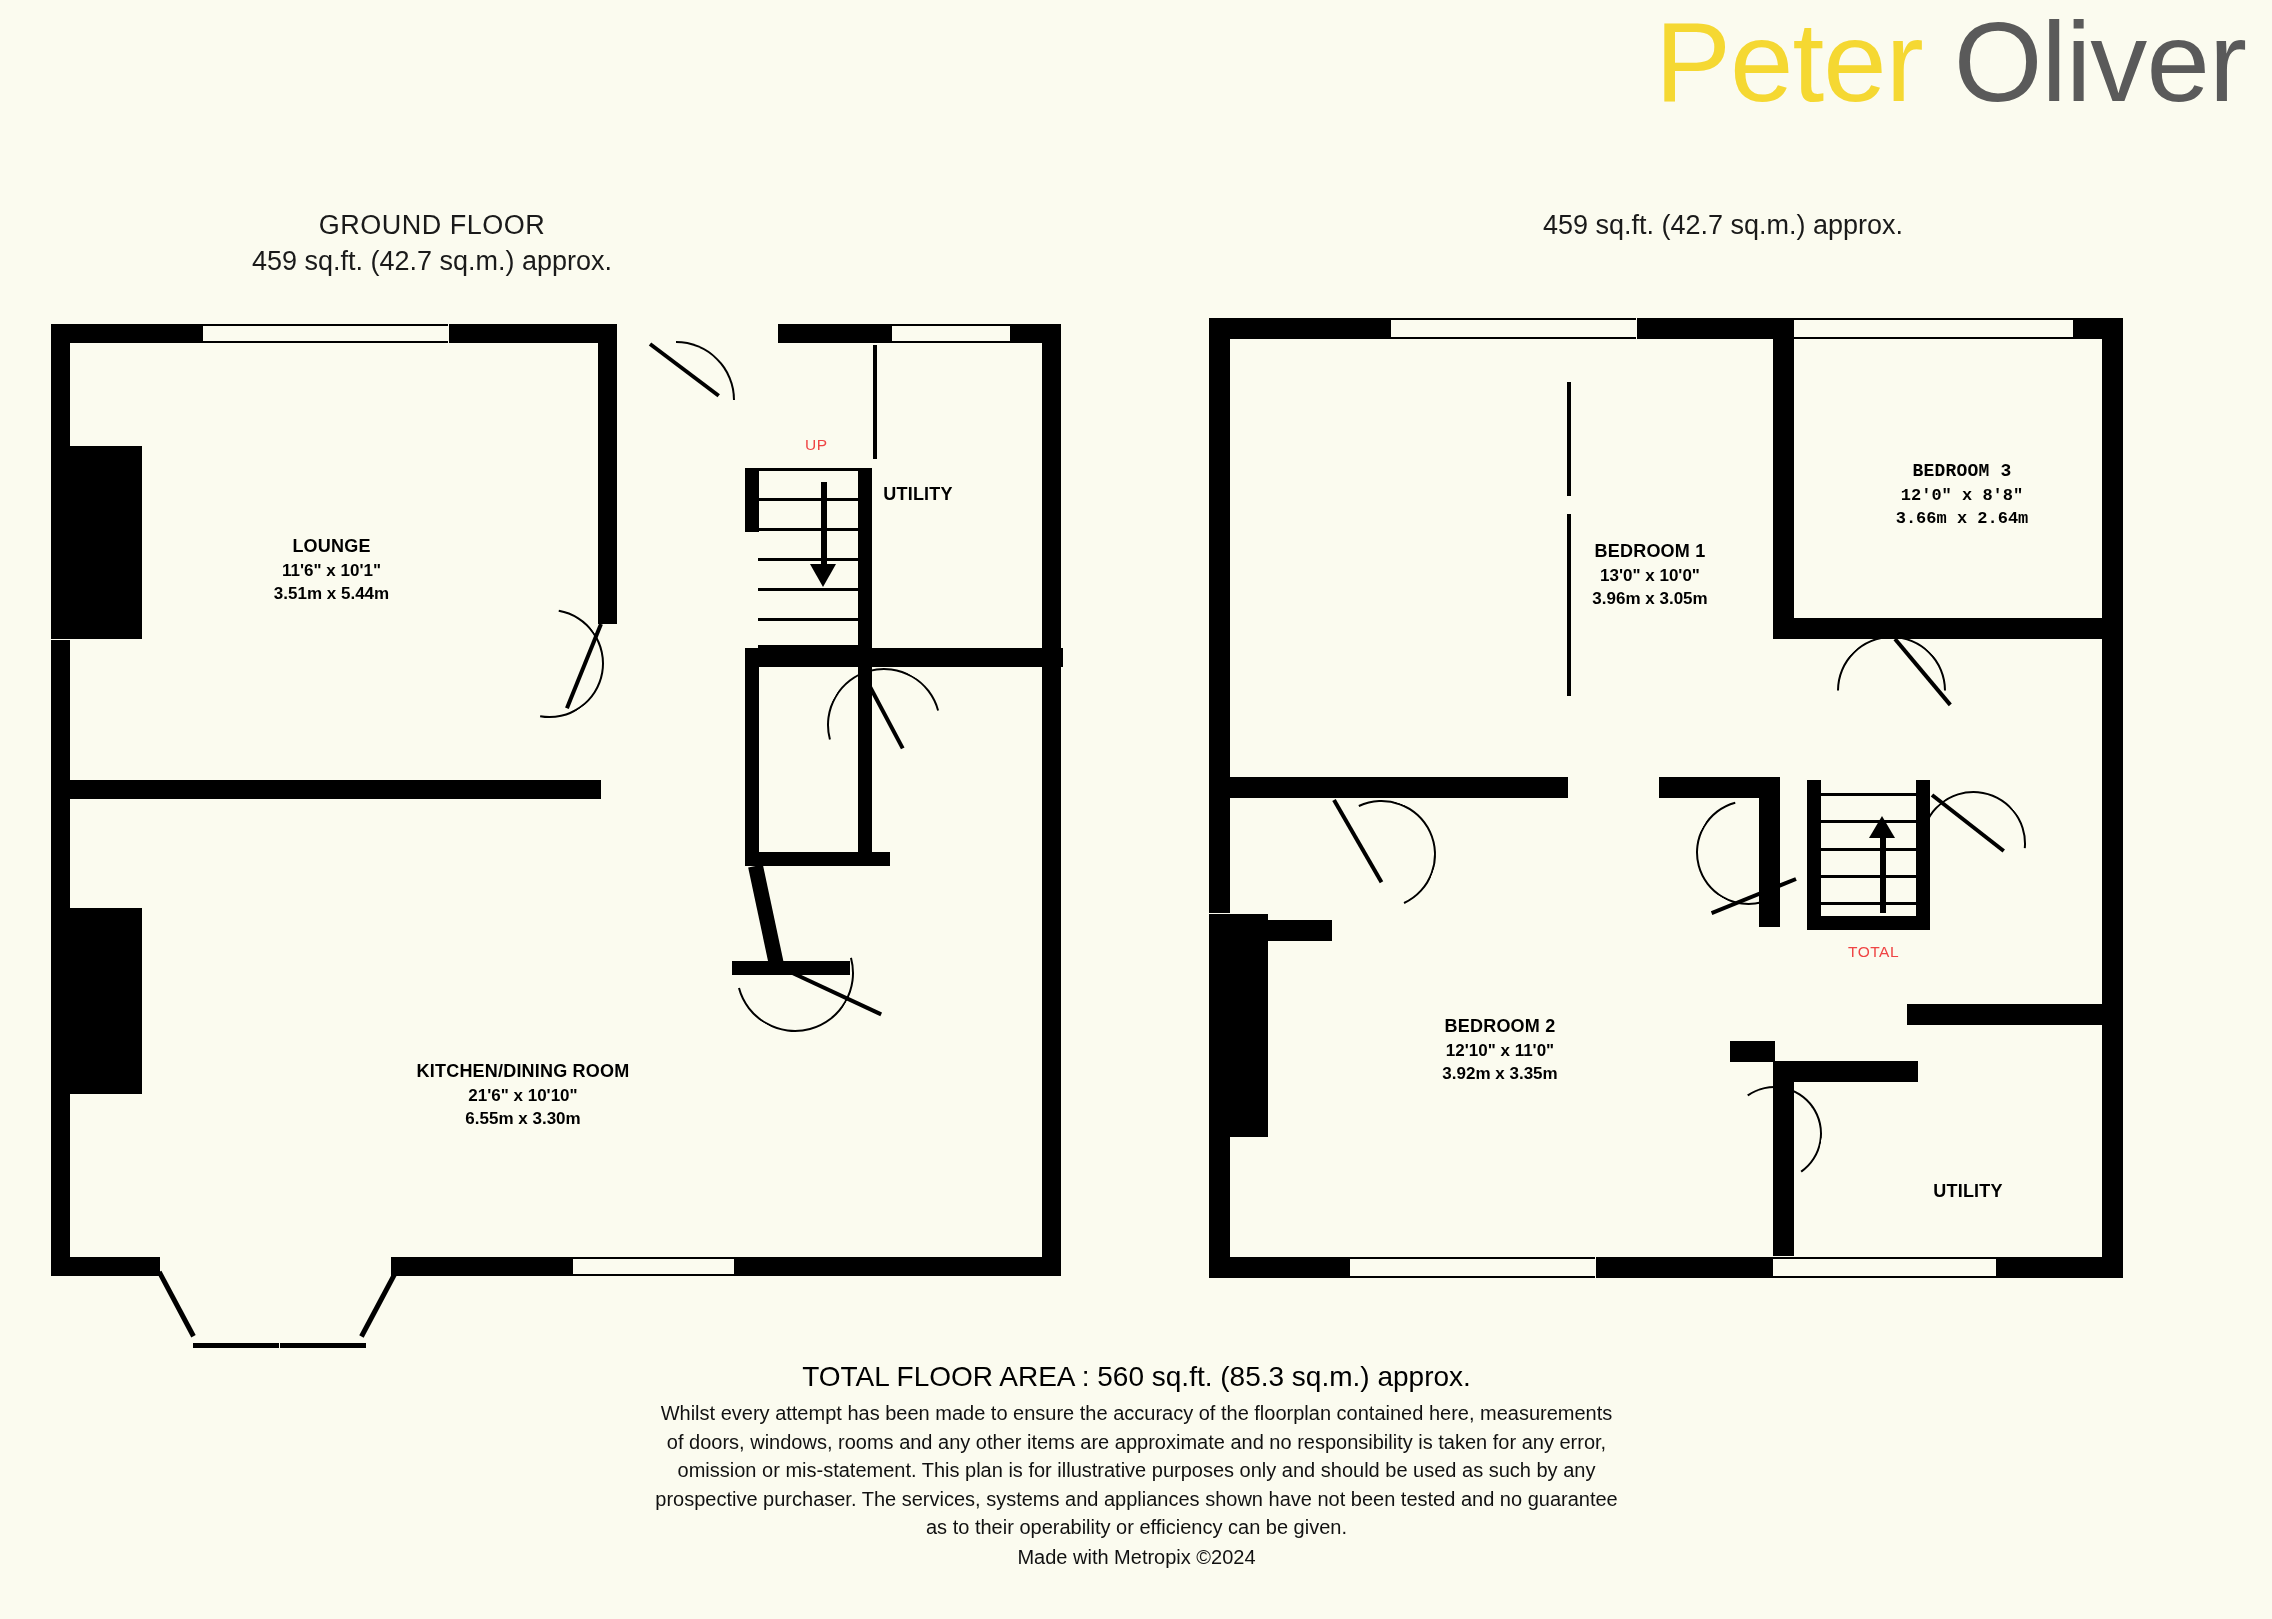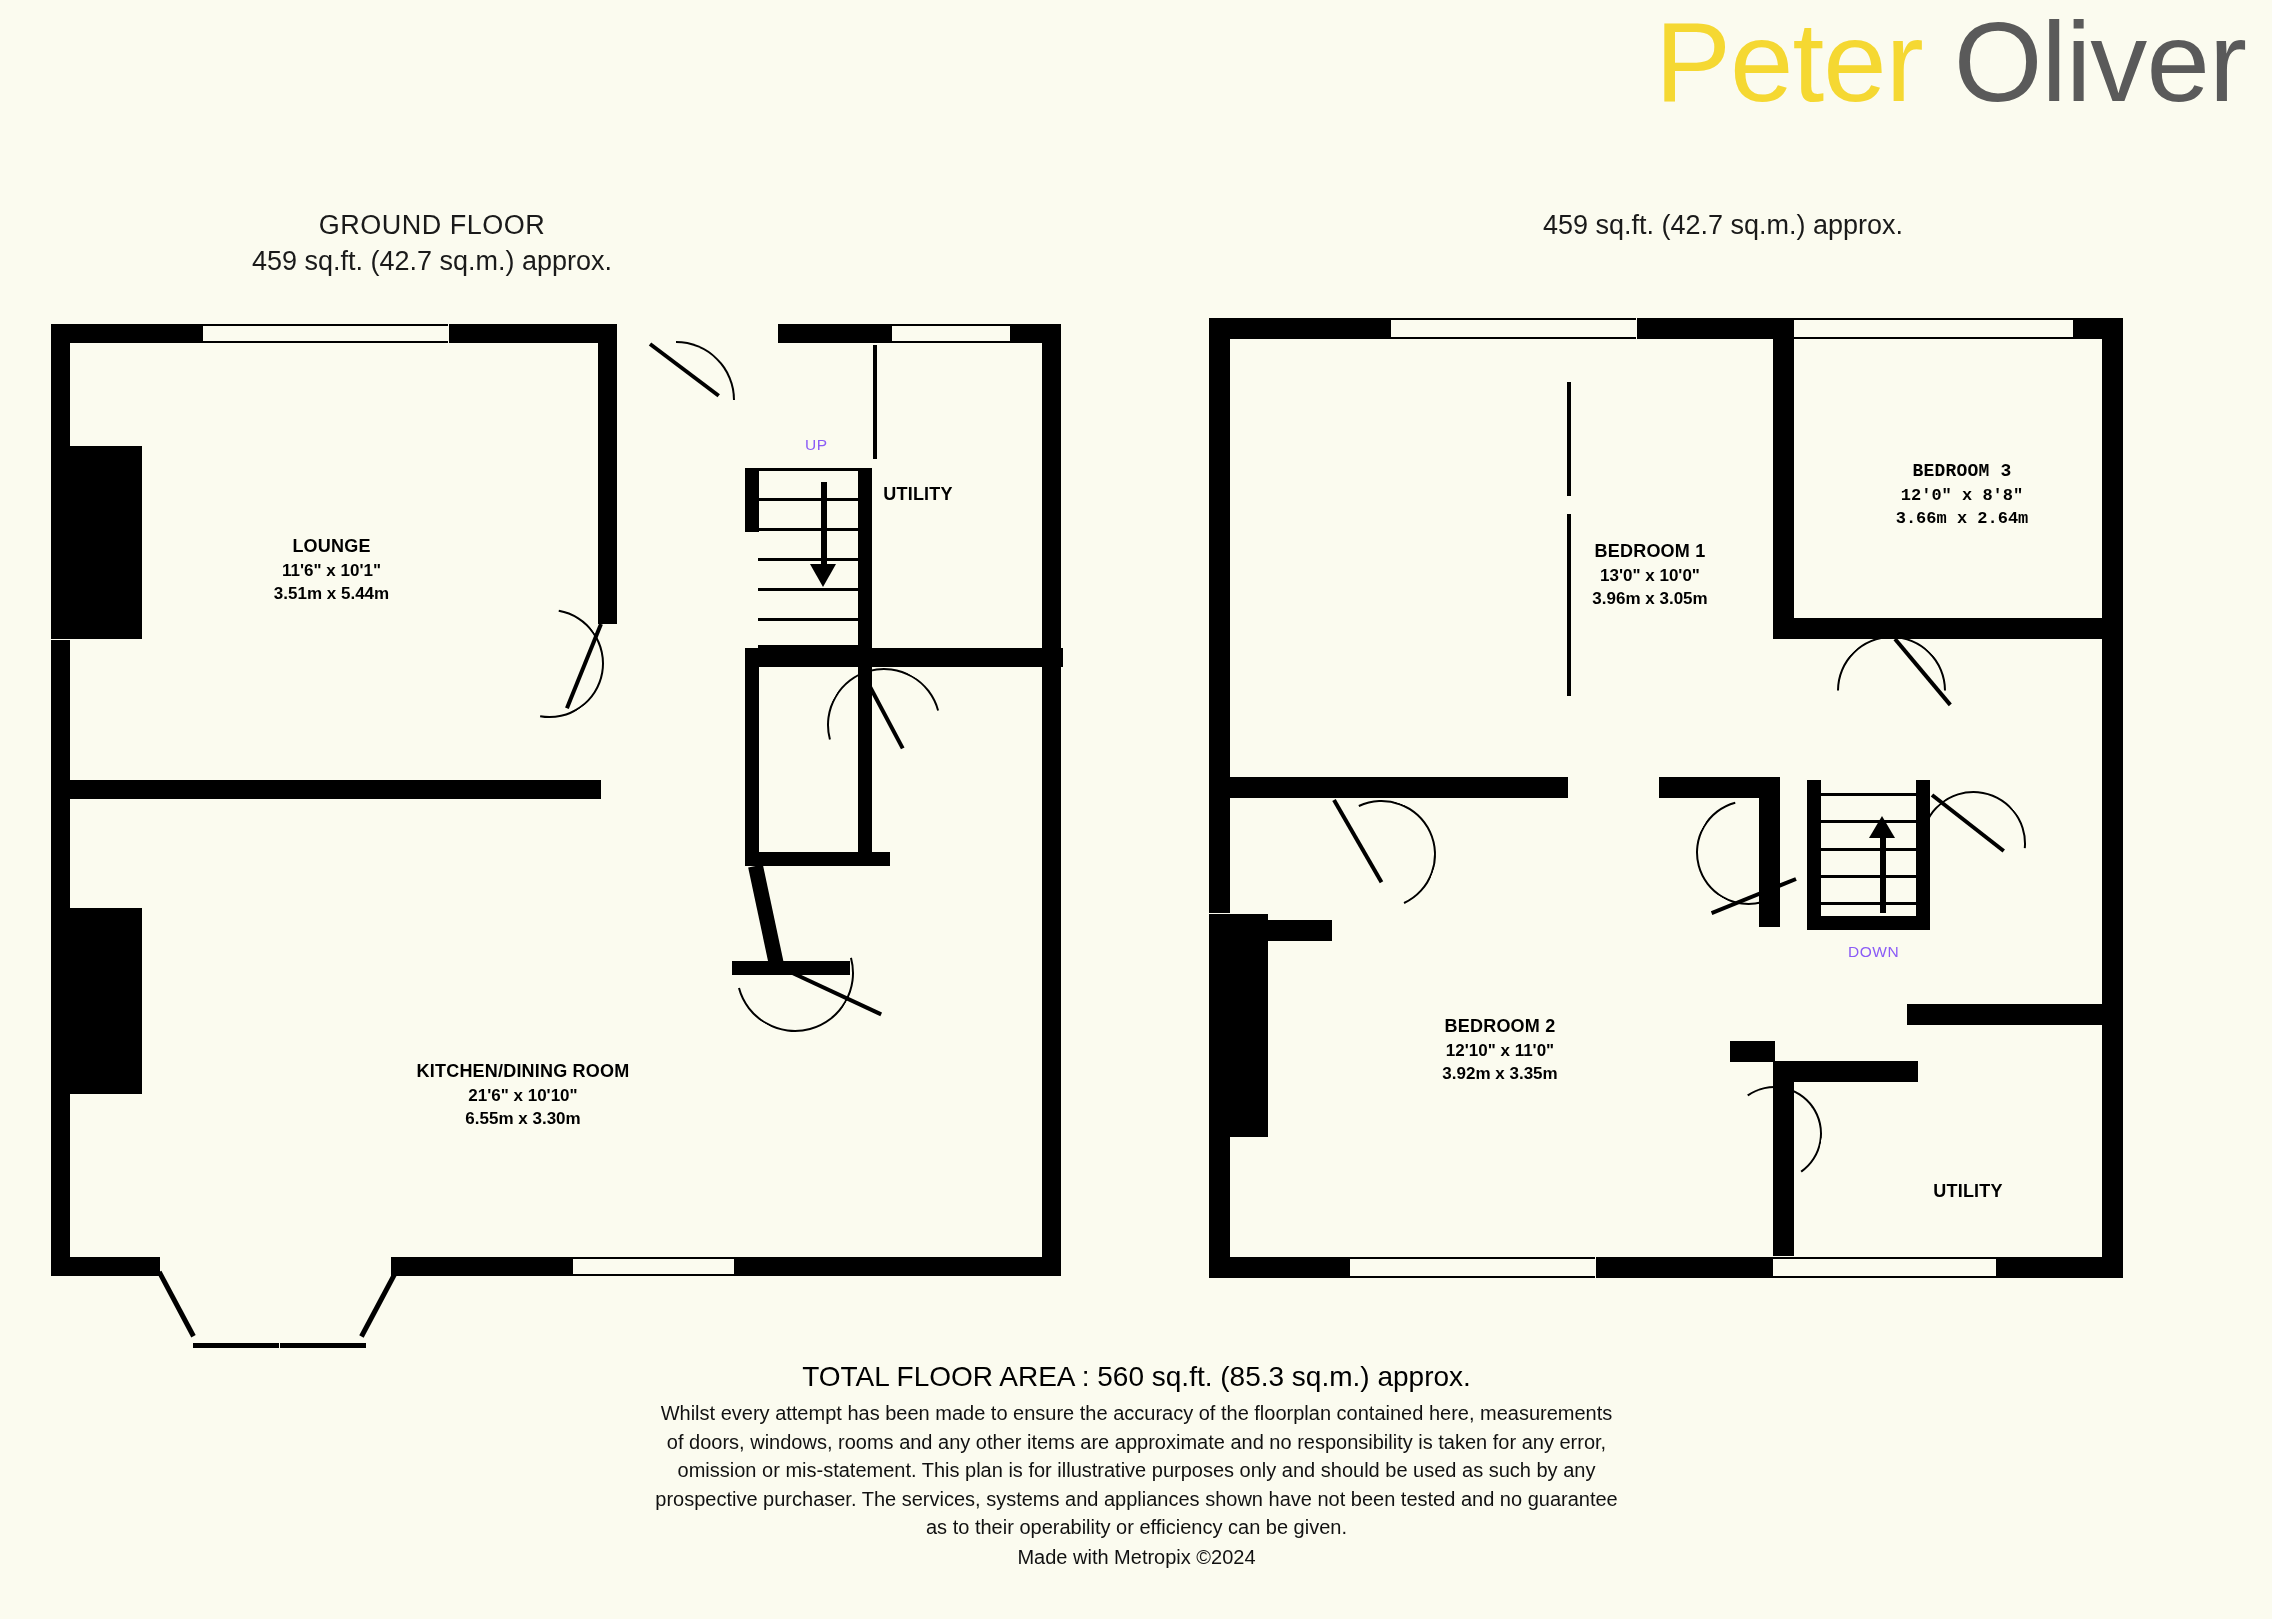--- a/index.html
+++ b/index.html
@@ -47,21 +47,21 @@
     color:#000;
     white-space:nowrap;
   }
   .room-label .nm { font-size:18px; letter-spacing:0.2px; }
   .room-label .dm { font-size:17px; }
 
   .tiny-label {
     position:absolute;
     font-size:15.5px;
     font-weight:400;
-    color:#8b5cf6;
+    color:#ef4444;
     letter-spacing:0.5px;
   }
 
   .stair { position:absolute; }
   .stair .tread { position:absolute; background:#000; }
   .arrow-line { position:absolute; background:#000; }
 
   
   .arc { position:absolute; border:2.3px solid #000; border-radius:50%; box-sizing:border-box; }
 
@@ -218,21 +218,21 @@
   <div class="stair" style="left:639px; top:793px; width:95px; height:123px;">
     <div class="tread" style="left:0; top:0px; width:95px; height:2.7px;"></div>
     <div class="tread" style="left:0; top:27px; width:95px; height:2.7px;"></div>
     <div class="tread" style="left:0; top:55px; width:95px; height:2.7px;"></div>
     <div class="tread" style="left:0; top:82px; width:95px; height:2.7px;"></div>
     <div class="tread" style="left:0; top:109px; width:95px; height:2.7px;"></div>
   </div>
 
   <div class="arrow-line" style="left:698px; top:836px; width:6.4px; height:77px;"></div>
   <div style="position:absolute; left:687px; top:816px; width:0; height:0; border-left:13.6px solid transparent; border-right:13.6px solid transparent; border-bottom:22px solid #000;"></div>
-  <div class="tiny-label" style="left:666px; top:943px;">DOWN</div>
+  <div class="tiny-label" style="left:666px; top:943px;">TOTAL</div>
 
   <div class="w" style="left:725px; top:1004px; width:216px; height:20.5px;"></div>
   <div class="w" style="left:725px; top:1004px; width:20.5px; height:20.5px;"></div>
   <div class="w" style="left:591px; top:1061px; width:145px; height:20.5px;"></div>
   <div class="w" style="left:591px; top:1061px; width:20.5px; height:195px;"></div>
   <div class="w" style="left:548px; top:1041px; width:45px; height:20.5px;"></div>
 
   <div class="arc" style="left:655px; top:636px; width:109px; height:109px; border-color:transparent; border-top-color:#000; border-left-color:#000; transform:rotate(45deg);"></div>
   <div class="w" style="left:711px; top:639px; width:4.1px; height:86px; transform:rotate(-40deg); transform-origin:top center;"></div>
 

